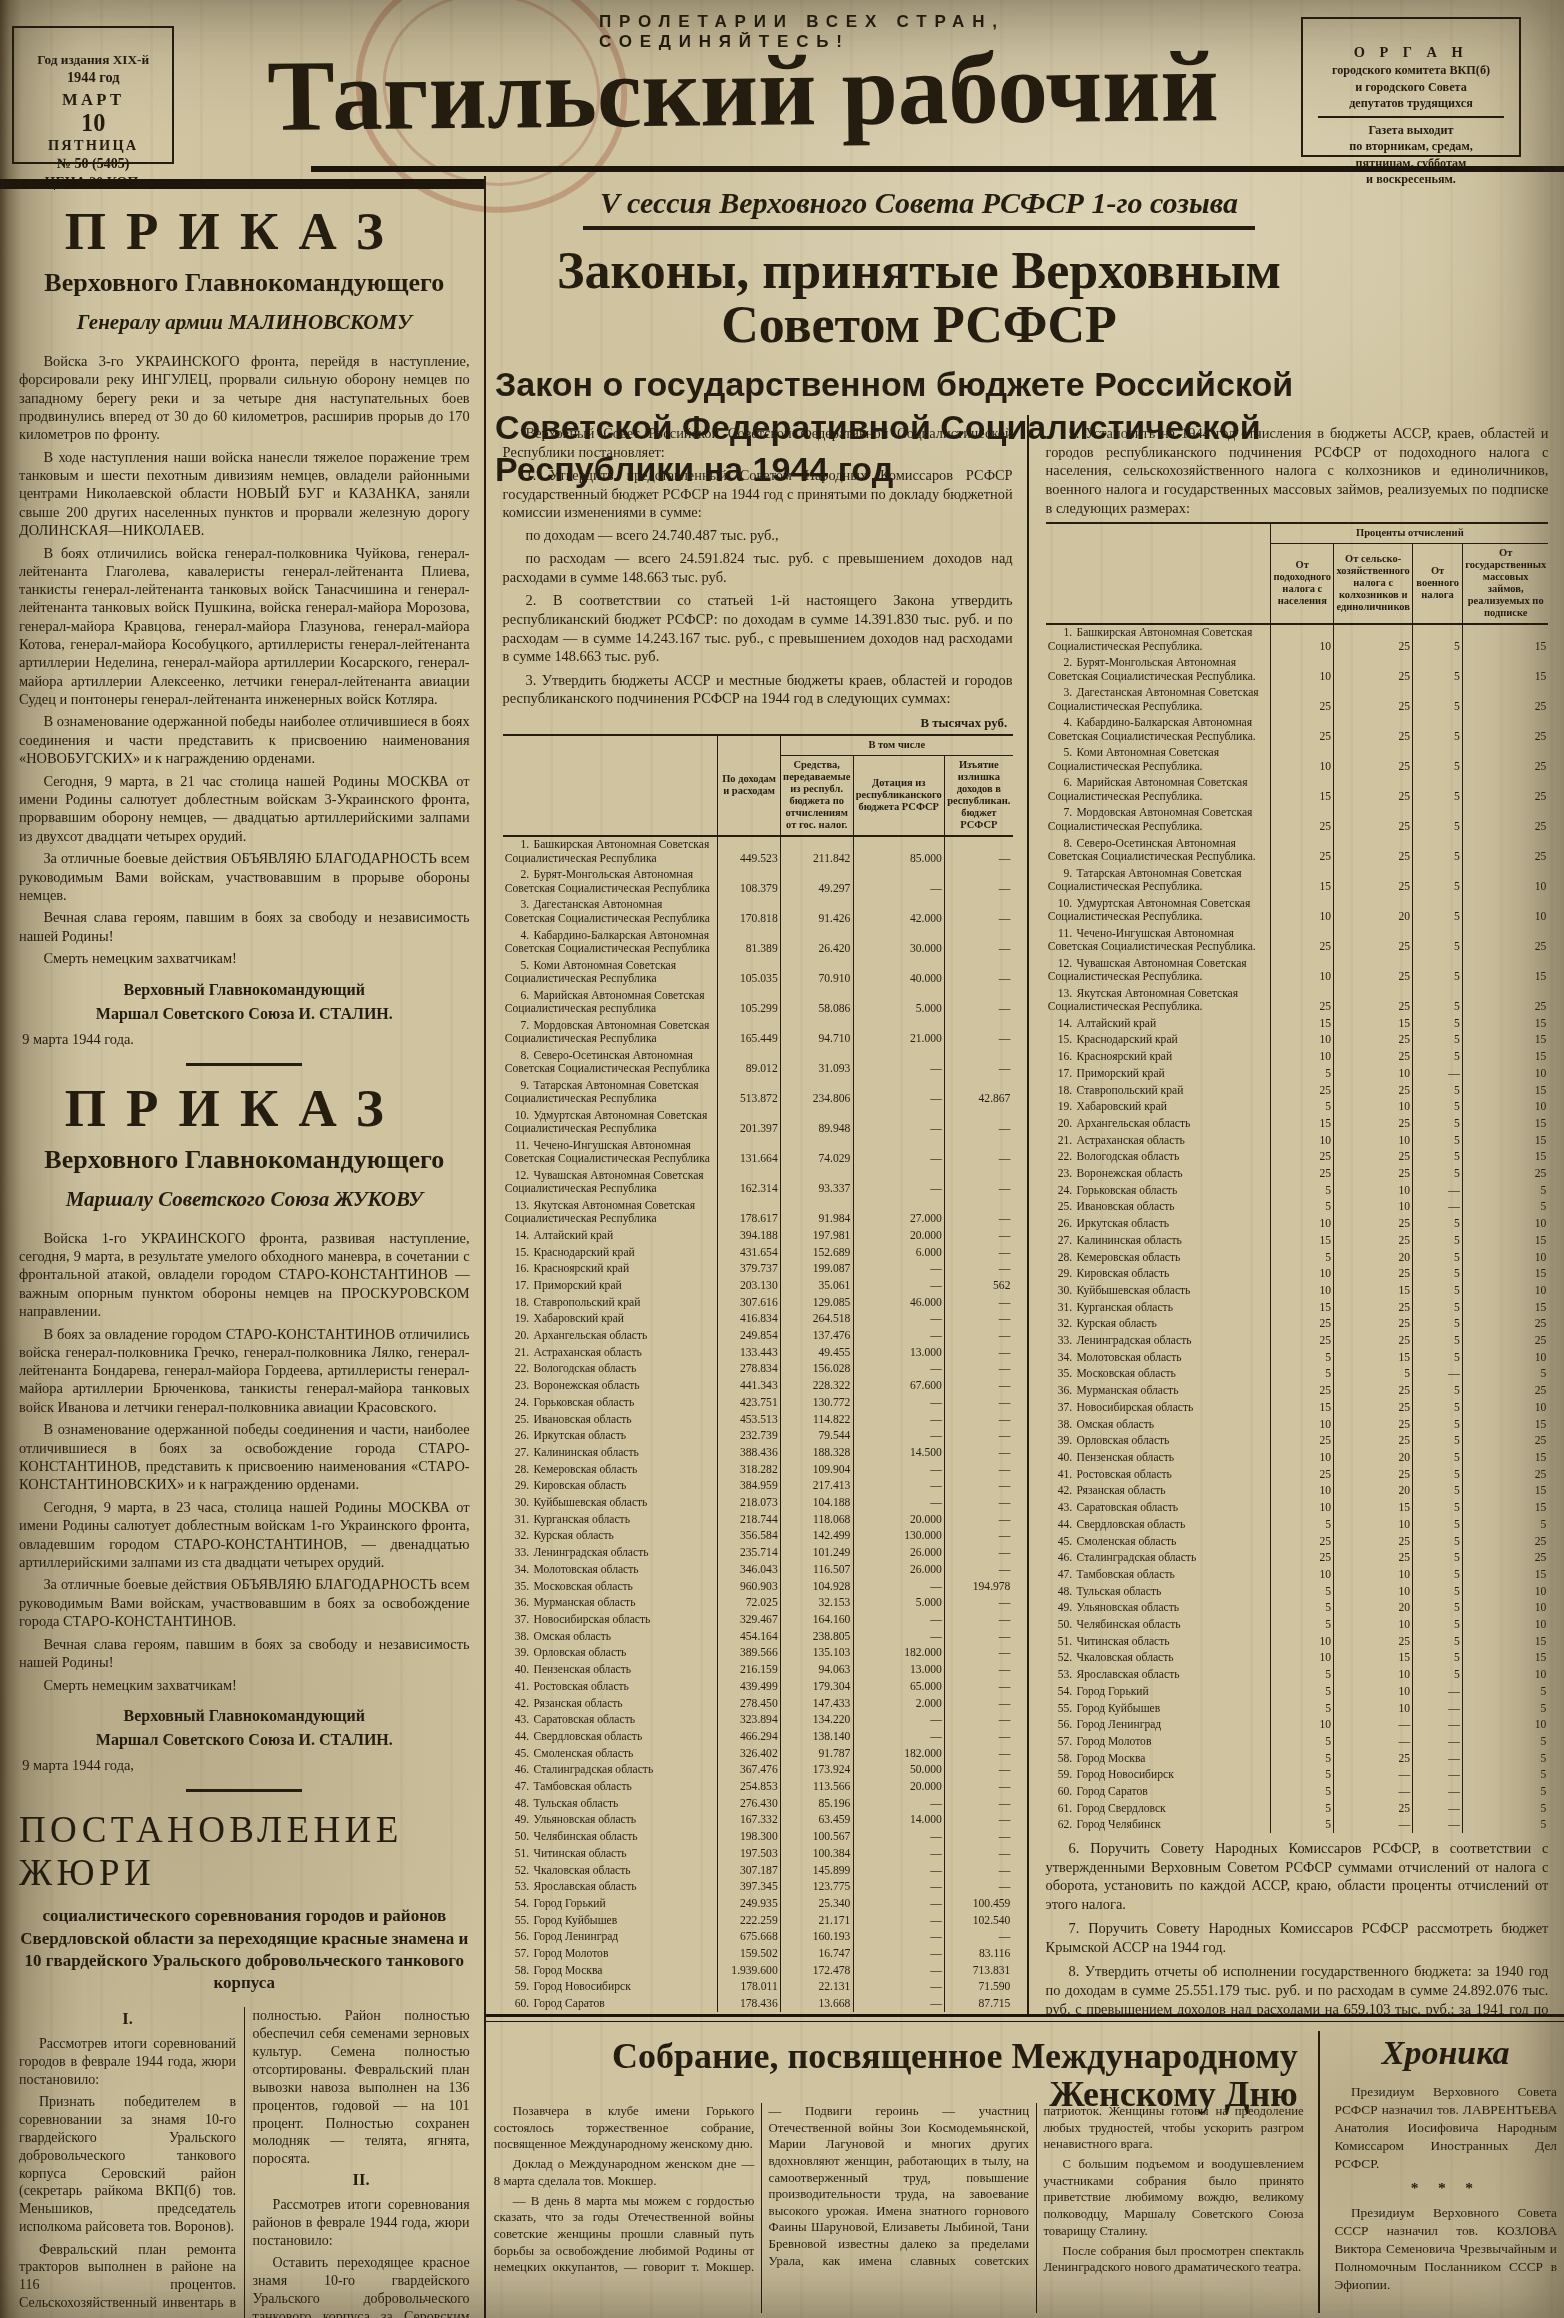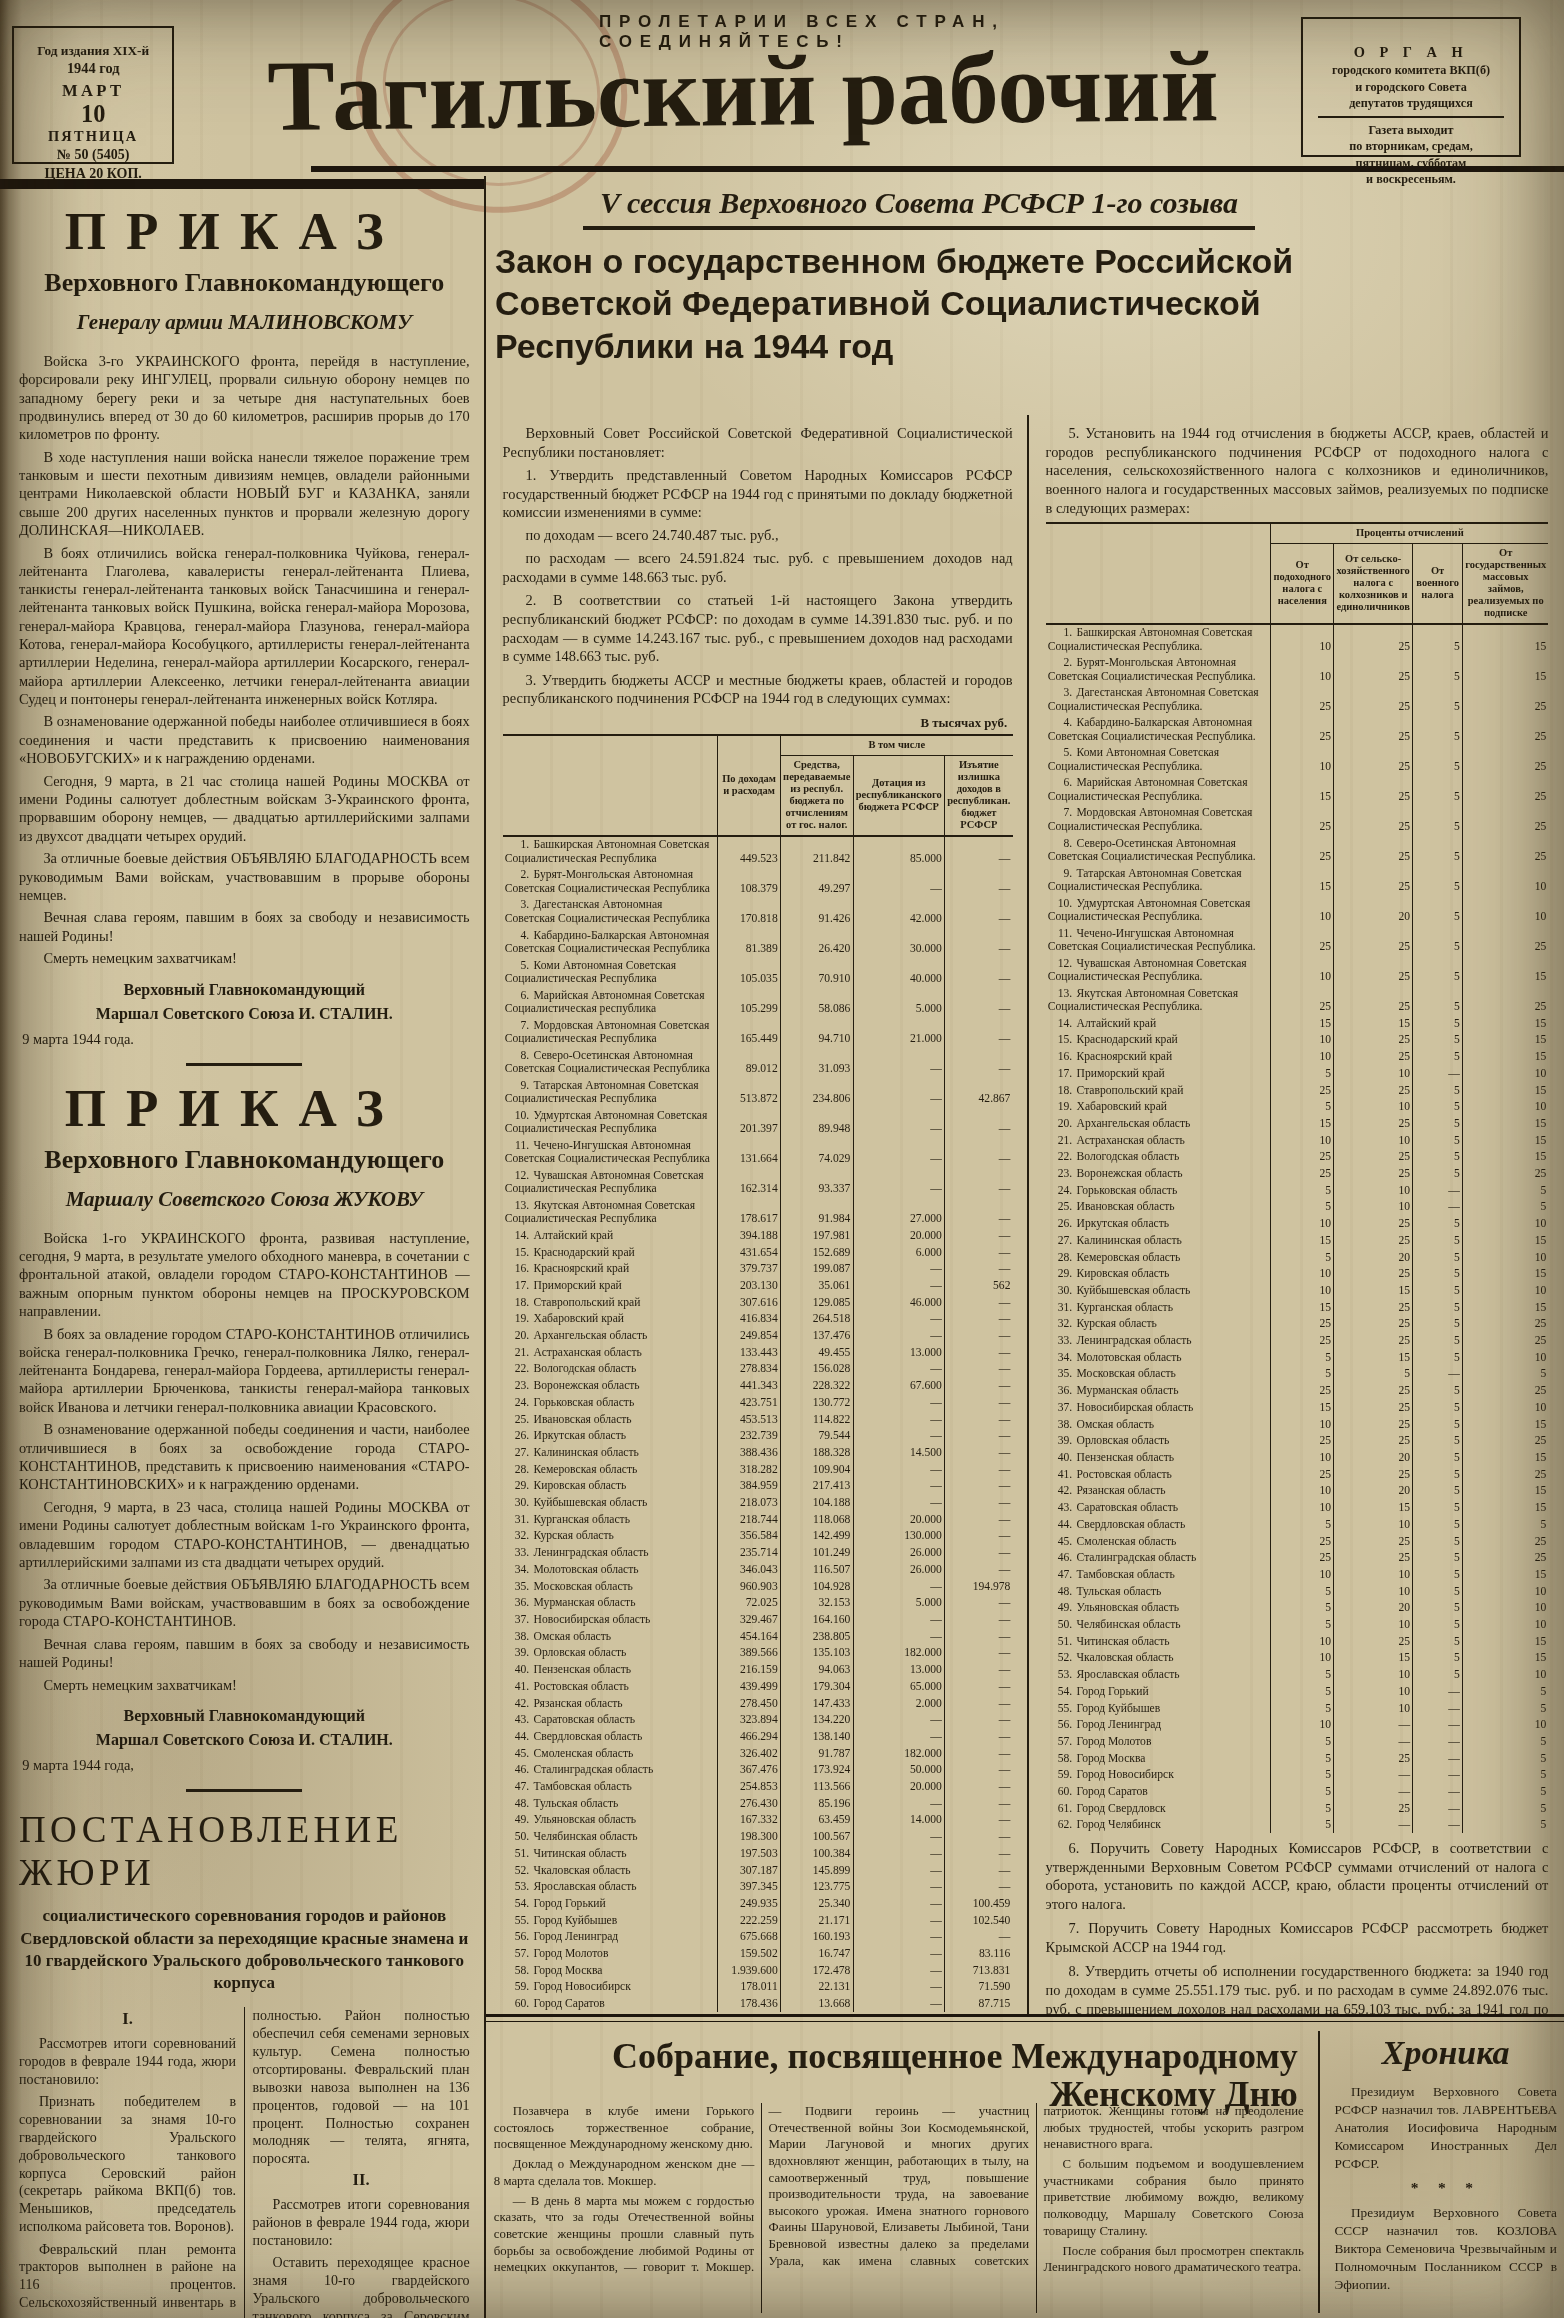--- a/index.html
+++ b/index.html
@@ -12,21 +12,21 @@
       repeating-linear-gradient(90deg, rgba(120,100,60,.06) 0 3.3px, rgba(0,0,0,0) 3.3px 50px),
       linear-gradient(90deg,#5f5138 0px,#9a8c6d 9px,#c1b492 22px,#ccc09d 53px,#d3c7a4 83px,#cfc3a0 222px),
       #cfc3a0;}
   .page:after{content:"";position:absolute;inset:0;pointer-events:none;
     box-shadow:inset 0 0 122px rgba(40,30,15,.45), inset -16.6px 0 50px rgba(50,40,20,.25);}
   
   .slogan{position:absolute;left:599px;top:12.2px;width:666px;text-align:left;
     font-family:"Liberation Sans","DejaVu Sans",sans-serif;font-weight:bold;
     font-size:17px;letter-spacing:7.8px;}
   .datebox{position:absolute;left:12.2px;top:25.5px;width:162px;height:138px;border:2.8px solid #241d10;
-    text-align:center;padding-top:14px;box-sizing:border-box;line-height:1.35;}
+    text-align:center;padding-top:23px;box-sizing:border-box;line-height:1.35;}
   .datebox .s1{font-size:13.3px;font-weight:bold;}
   .datebox .s2{font-size:14.4px;font-weight:bold;}
   .datebox .month{font-size:16.6px;font-weight:bold;letter-spacing:3.3px;margin-top:1.1px;}
   .datebox .day{font-size:24.4px;font-weight:bold;line-height:1.0;}
   .datebox .wd{font-size:14.4px;font-weight:bold;letter-spacing:2.2px;}
   .datebox .no{font-size:14px;font-weight:bold;}
   .datebox .pr{font-size:14px;font-weight:bold;}
   .masthead{position:absolute;left:216px;top:41px;width:1054px;text-align:center;
     font-weight:bold;font-size:101px;line-height:1.0;letter-spacing:0px;
     transform:rotate(-0.6deg);white-space:nowrap;}
@@ -195,20 +195,21 @@
         <p>Рассмотрев итоги соревнования районов в феврале 1944 года, жюри постановило:</p>
             <p>Оставить переходящее красное знамя 10-го гвардейского Уральского добровольческого танкового корпуса за Серовским районом.</p>
           </div>
       </div>
     </section>
 
   </div>
 
   <div class="mainzone">
     <div class="session"><span>V сессия Верховного Совета РСФСР 1-го созыва</span></div>
+    <div class="law-head">Законы, принятые Верховным Советом РСФСР</div>
     <div class="law-sub">Закон о государственном бюджете Российской Советской Федеративной Социалистической Республики на 1944 год</div>
   </div>
 
   <div class="midcol">
     <div class="lawtext">
 
     <p>Верховный Совет Российской Советской Федеративной Социалистической Республики постановляет:</p>
         <p>1. Утвердить представленный Советом Народных Комиссаров РСФСР государственный бюджет РСФСР на 1944 год с принятыми по докладу бюджетной комиссии изменениями в сумме:</p>
         <p>по доходам — всего 24.740.487 тыс. руб.,</p>
         <p>по расходам — всего 24.591.824 тыс. руб. с превышением доходов над расходами в сумме 148.663 тыс. руб.</p>

